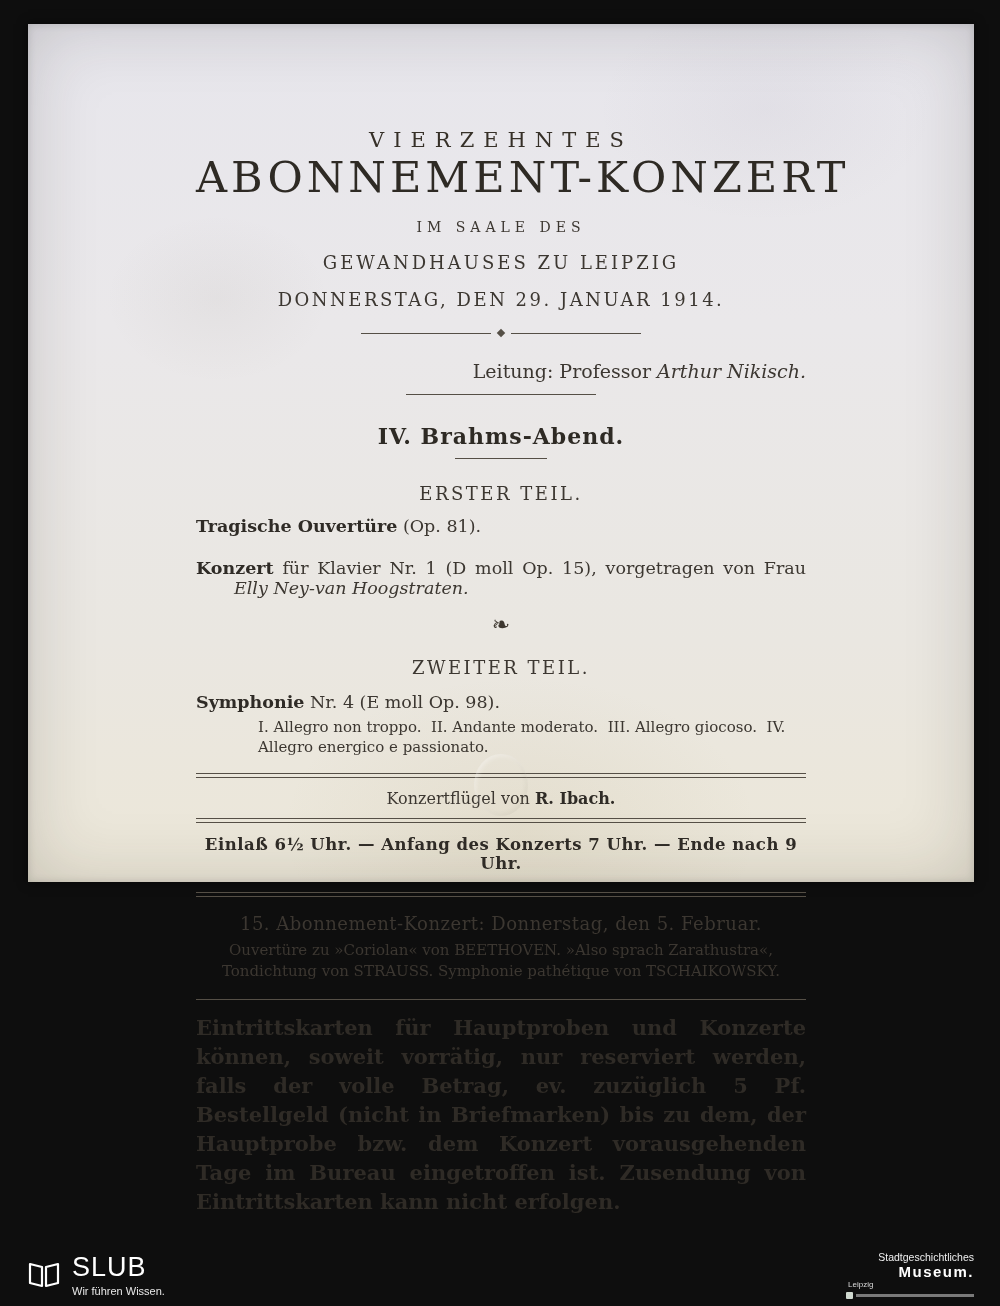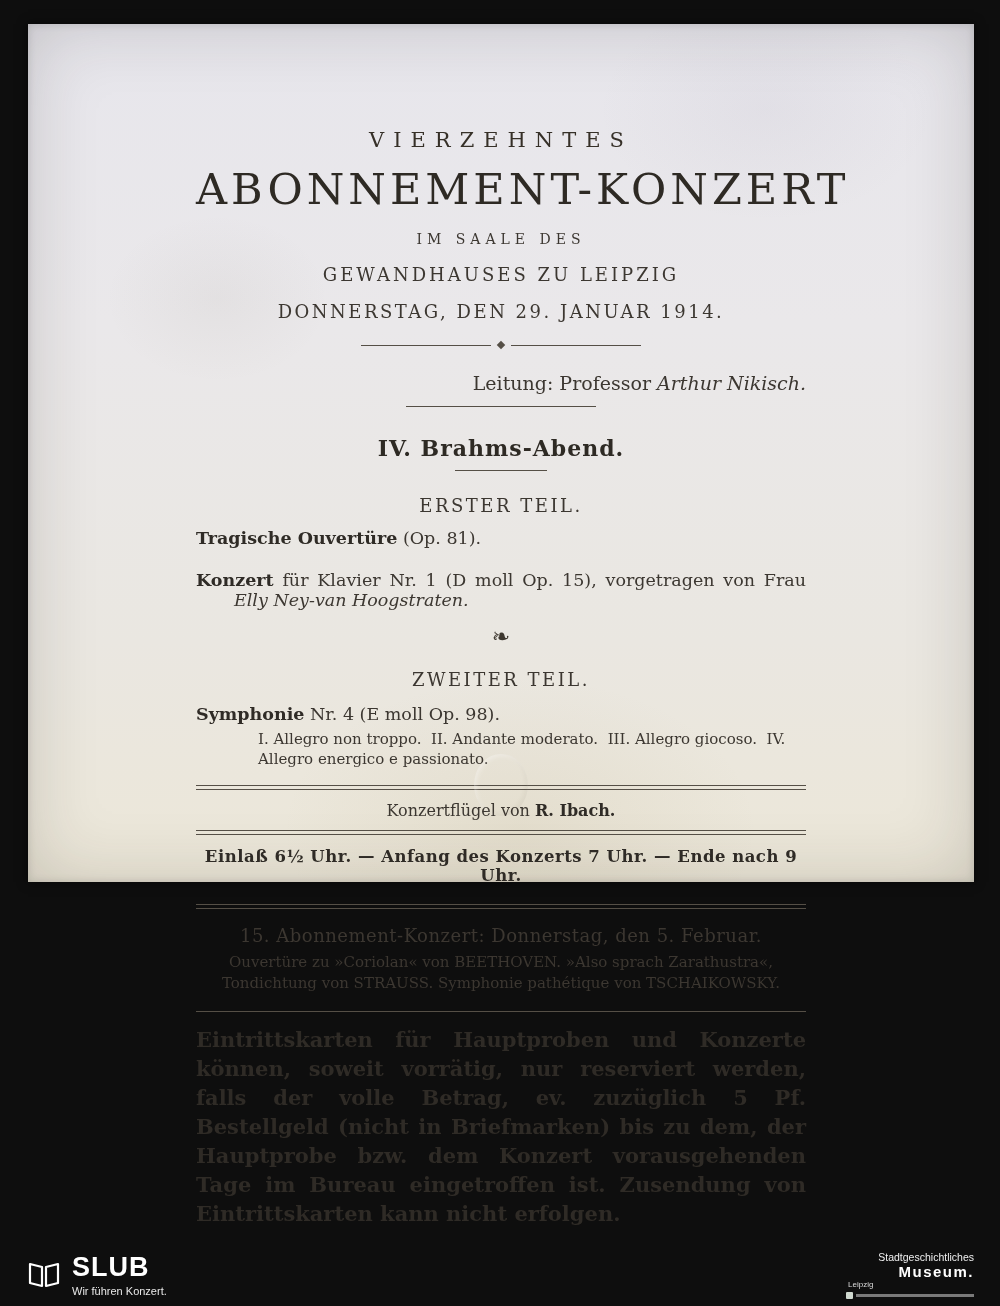--- a/index.html
+++ b/index.html
@@ -36,21 +36,21 @@
   }
   .bold { font-weight: bold; color: #2f2b26; }
   .italic { font-style: italic; }
 
   .series-number {
     margin-top: 104px;
     font-size: 21px; letter-spacing: 9px;
     text-align: center; color: #363028;
   }
   .main-title {
-    margin-top: 12px;
+    margin-top: 0;
     font-size: 43px; letter-spacing: 4px;
     text-align: center; color: #2e2a24;
     white-space: nowrap;
   }
   .venue-small {
     margin-top: 17px;
     font-size: 14px; letter-spacing: 5px;
     text-align: center;
   }
   .venue {
@@ -125,21 +125,21 @@
   .bottombar {
     position: absolute; left: 0; right: 0; bottom: 0;
     height: 62px;
     display: flex; align-items: center; justify-content: space-between;
     padding: 0 26px; box-sizing: border-box;
     font-family: "Liberation Sans", "DejaVu Sans", sans-serif;
     color: #ffffff;
   }
   .slub-block { display: flex; align-items: center; gap: 10px; }
   .slub-text .slub-name {
-    font-size: 27px; font-weight: bold; letter-spacing: 1px; line-height: 1;
+    font-size: 27px; font-weight: normal; letter-spacing: 1px; line-height: 1;
   }
   .slub-text .slub-tag { font-size: 11px; margin-top: 4px; color: #e8e8e8; }
   .museum-block { text-align: right; line-height: 1.15; }
   .museum-l1 { font-size: 10.5px; color: #f0f0f0; }
   .museum-l2 { font-size: 15px; font-weight: bold; letter-spacing: 1.5px; }
   .museum-l3 { font-size: 8px; color: #d9d9d9; text-align: left; padding-left: 2px; }
   .museum-cert {
     margin-top: 3px;
     display: flex; align-items: center; justify-content: flex-end; gap: 3px;
   }
@@ -230,21 +230,21 @@
 
   <div class="bottombar">
 
     <div class="slub-block">
       <svg width="36" height="32" viewBox="0 0 36 32">
         <path d="M4 5 L16 8 L16 27 L4 24 Z" fill="none" stroke="#ffffff" stroke-width="2.2" stroke-linejoin="round"></path>
         <path d="M32 5 L20 8 L20 27 L32 24 Z" fill="none" stroke="#ffffff" stroke-width="2.2" stroke-linejoin="round"></path>
       </svg>
       <div class="slub-text">
         <div class="slub-name">SLUB</div>
-        <div class="slub-tag">Wir führen Konzert.</div>
+        <div class="slub-tag">Wir führen Wissen.</div>
       </div>
     </div>
 
     <div class="museum-block">
       <div class="museum-l1">Stadtgeschichtliches</div>
       <div class="museum-l2">Museum.</div>
       <div class="museum-l3">Leipzig</div>
       <div class="museum-cert">
         <span class="cert-icon"></span>
         <span class="cert-bar"></span>

